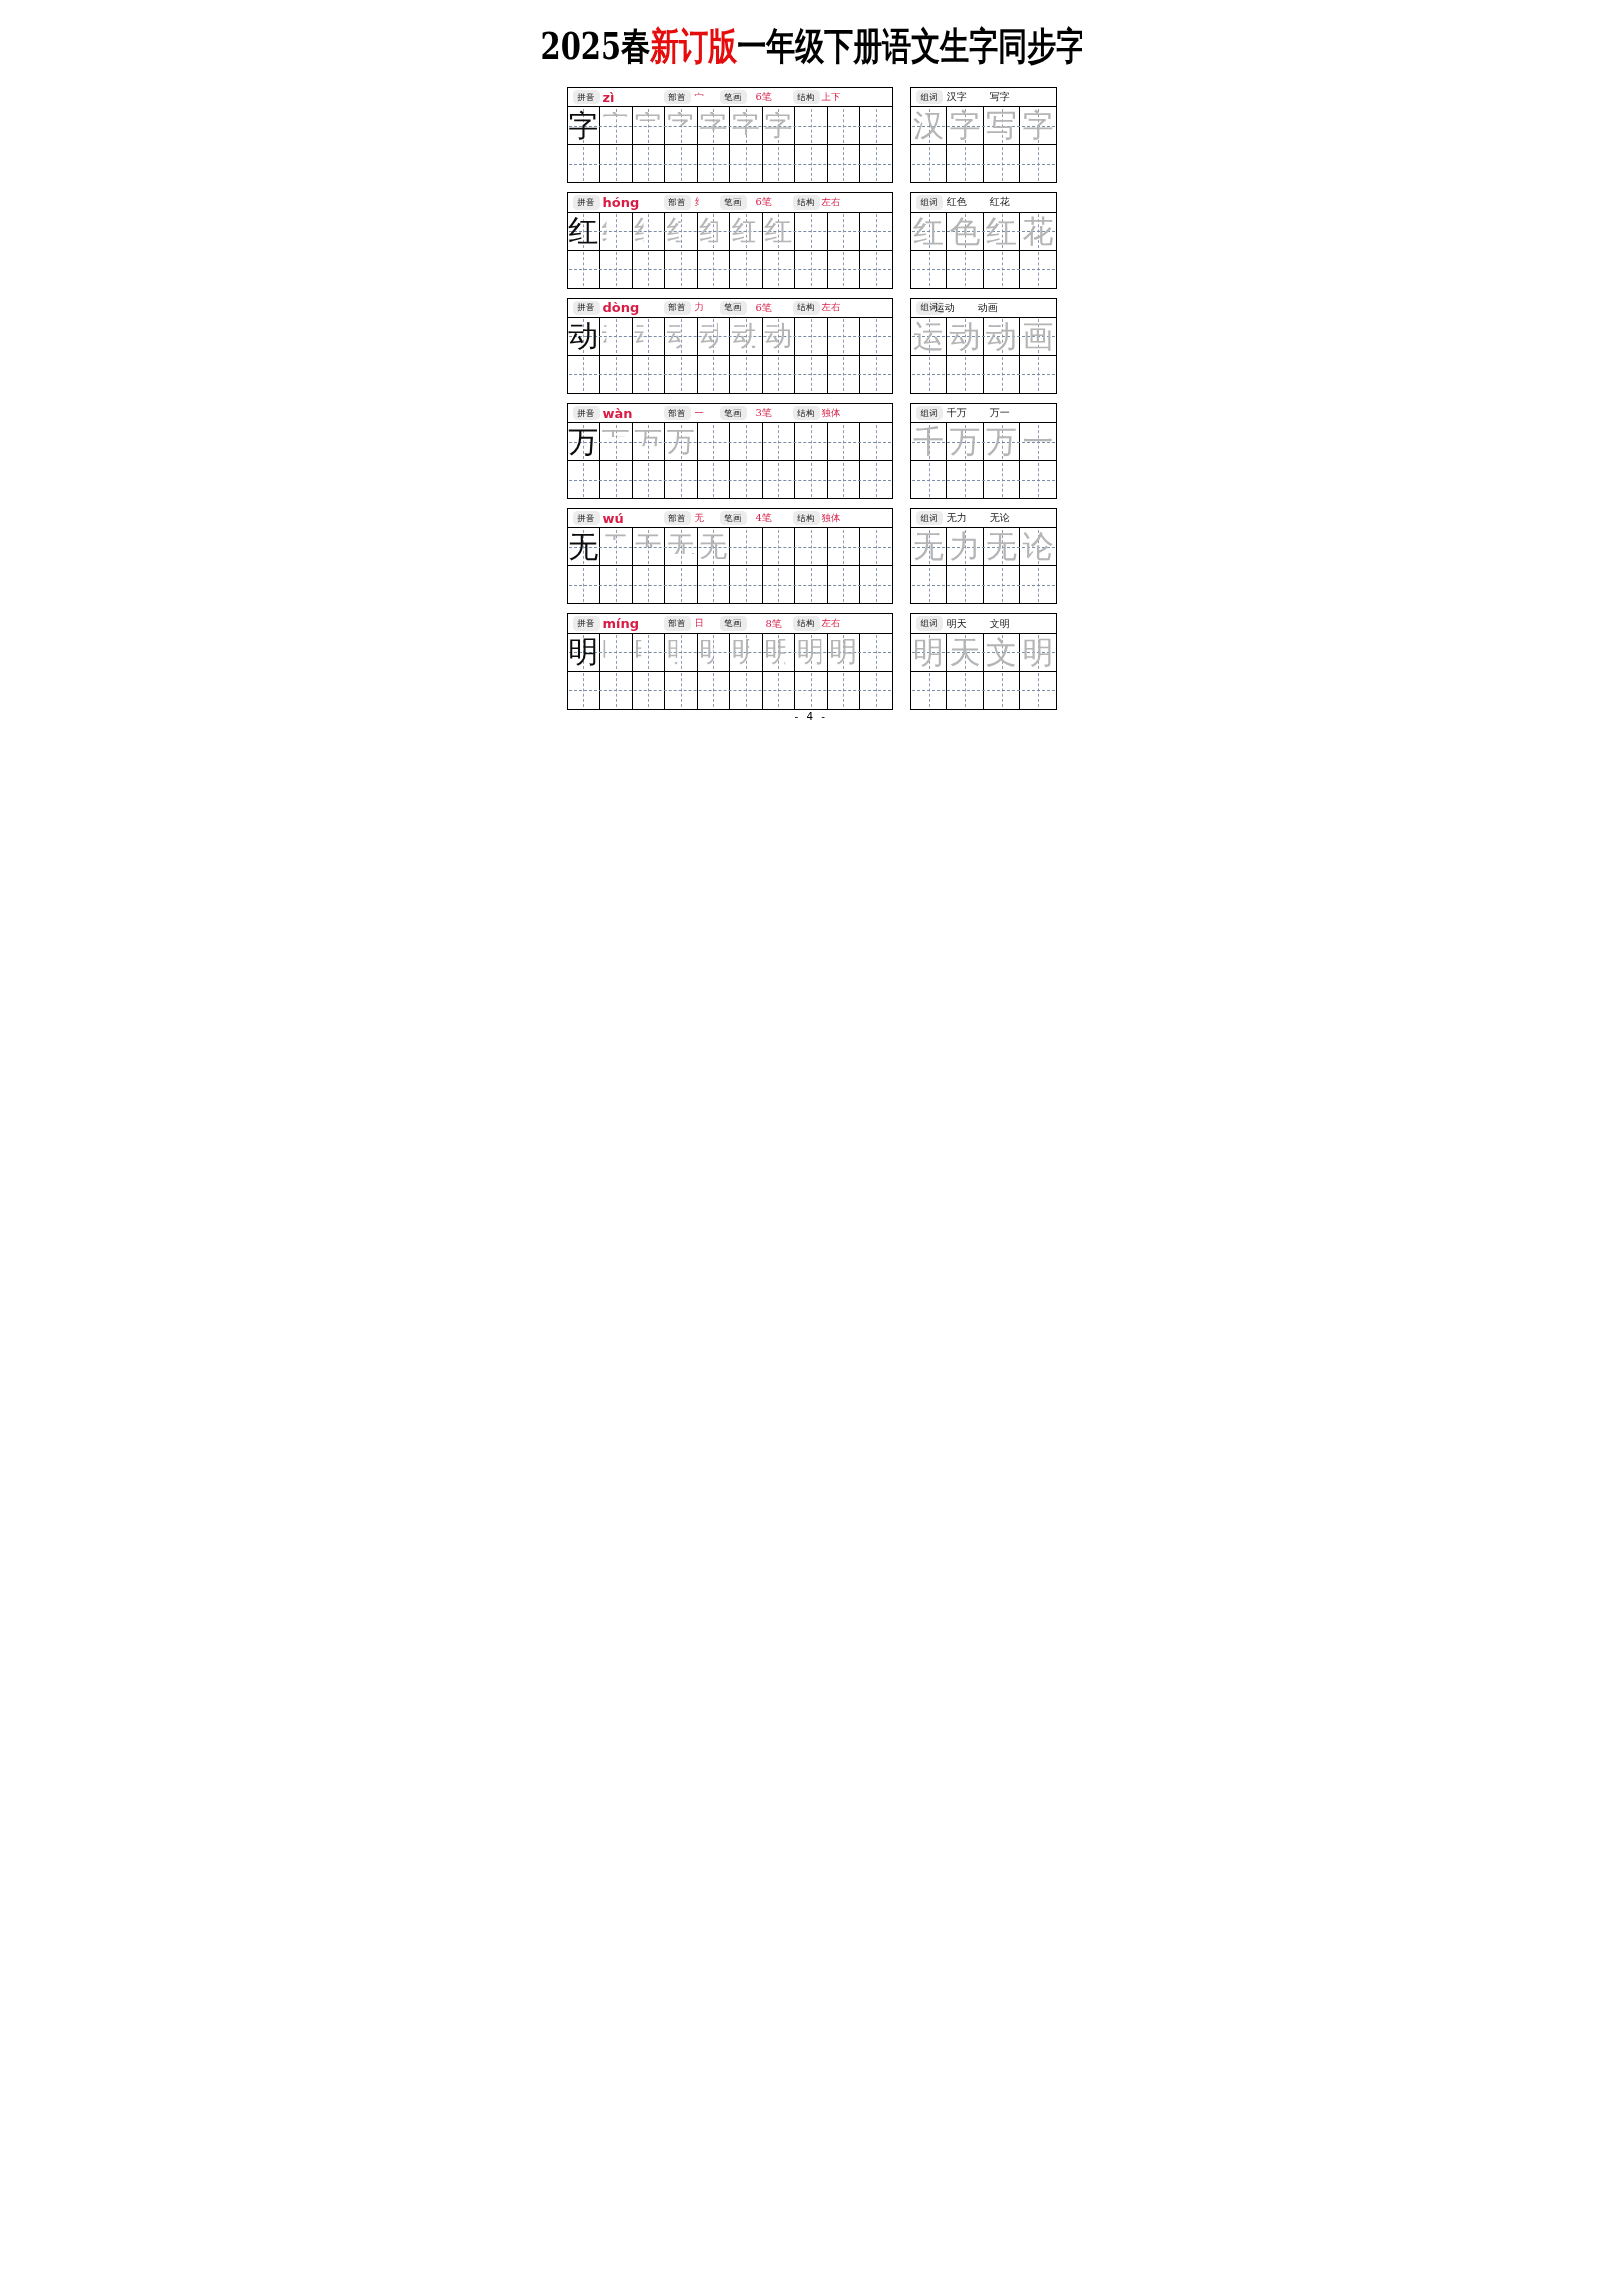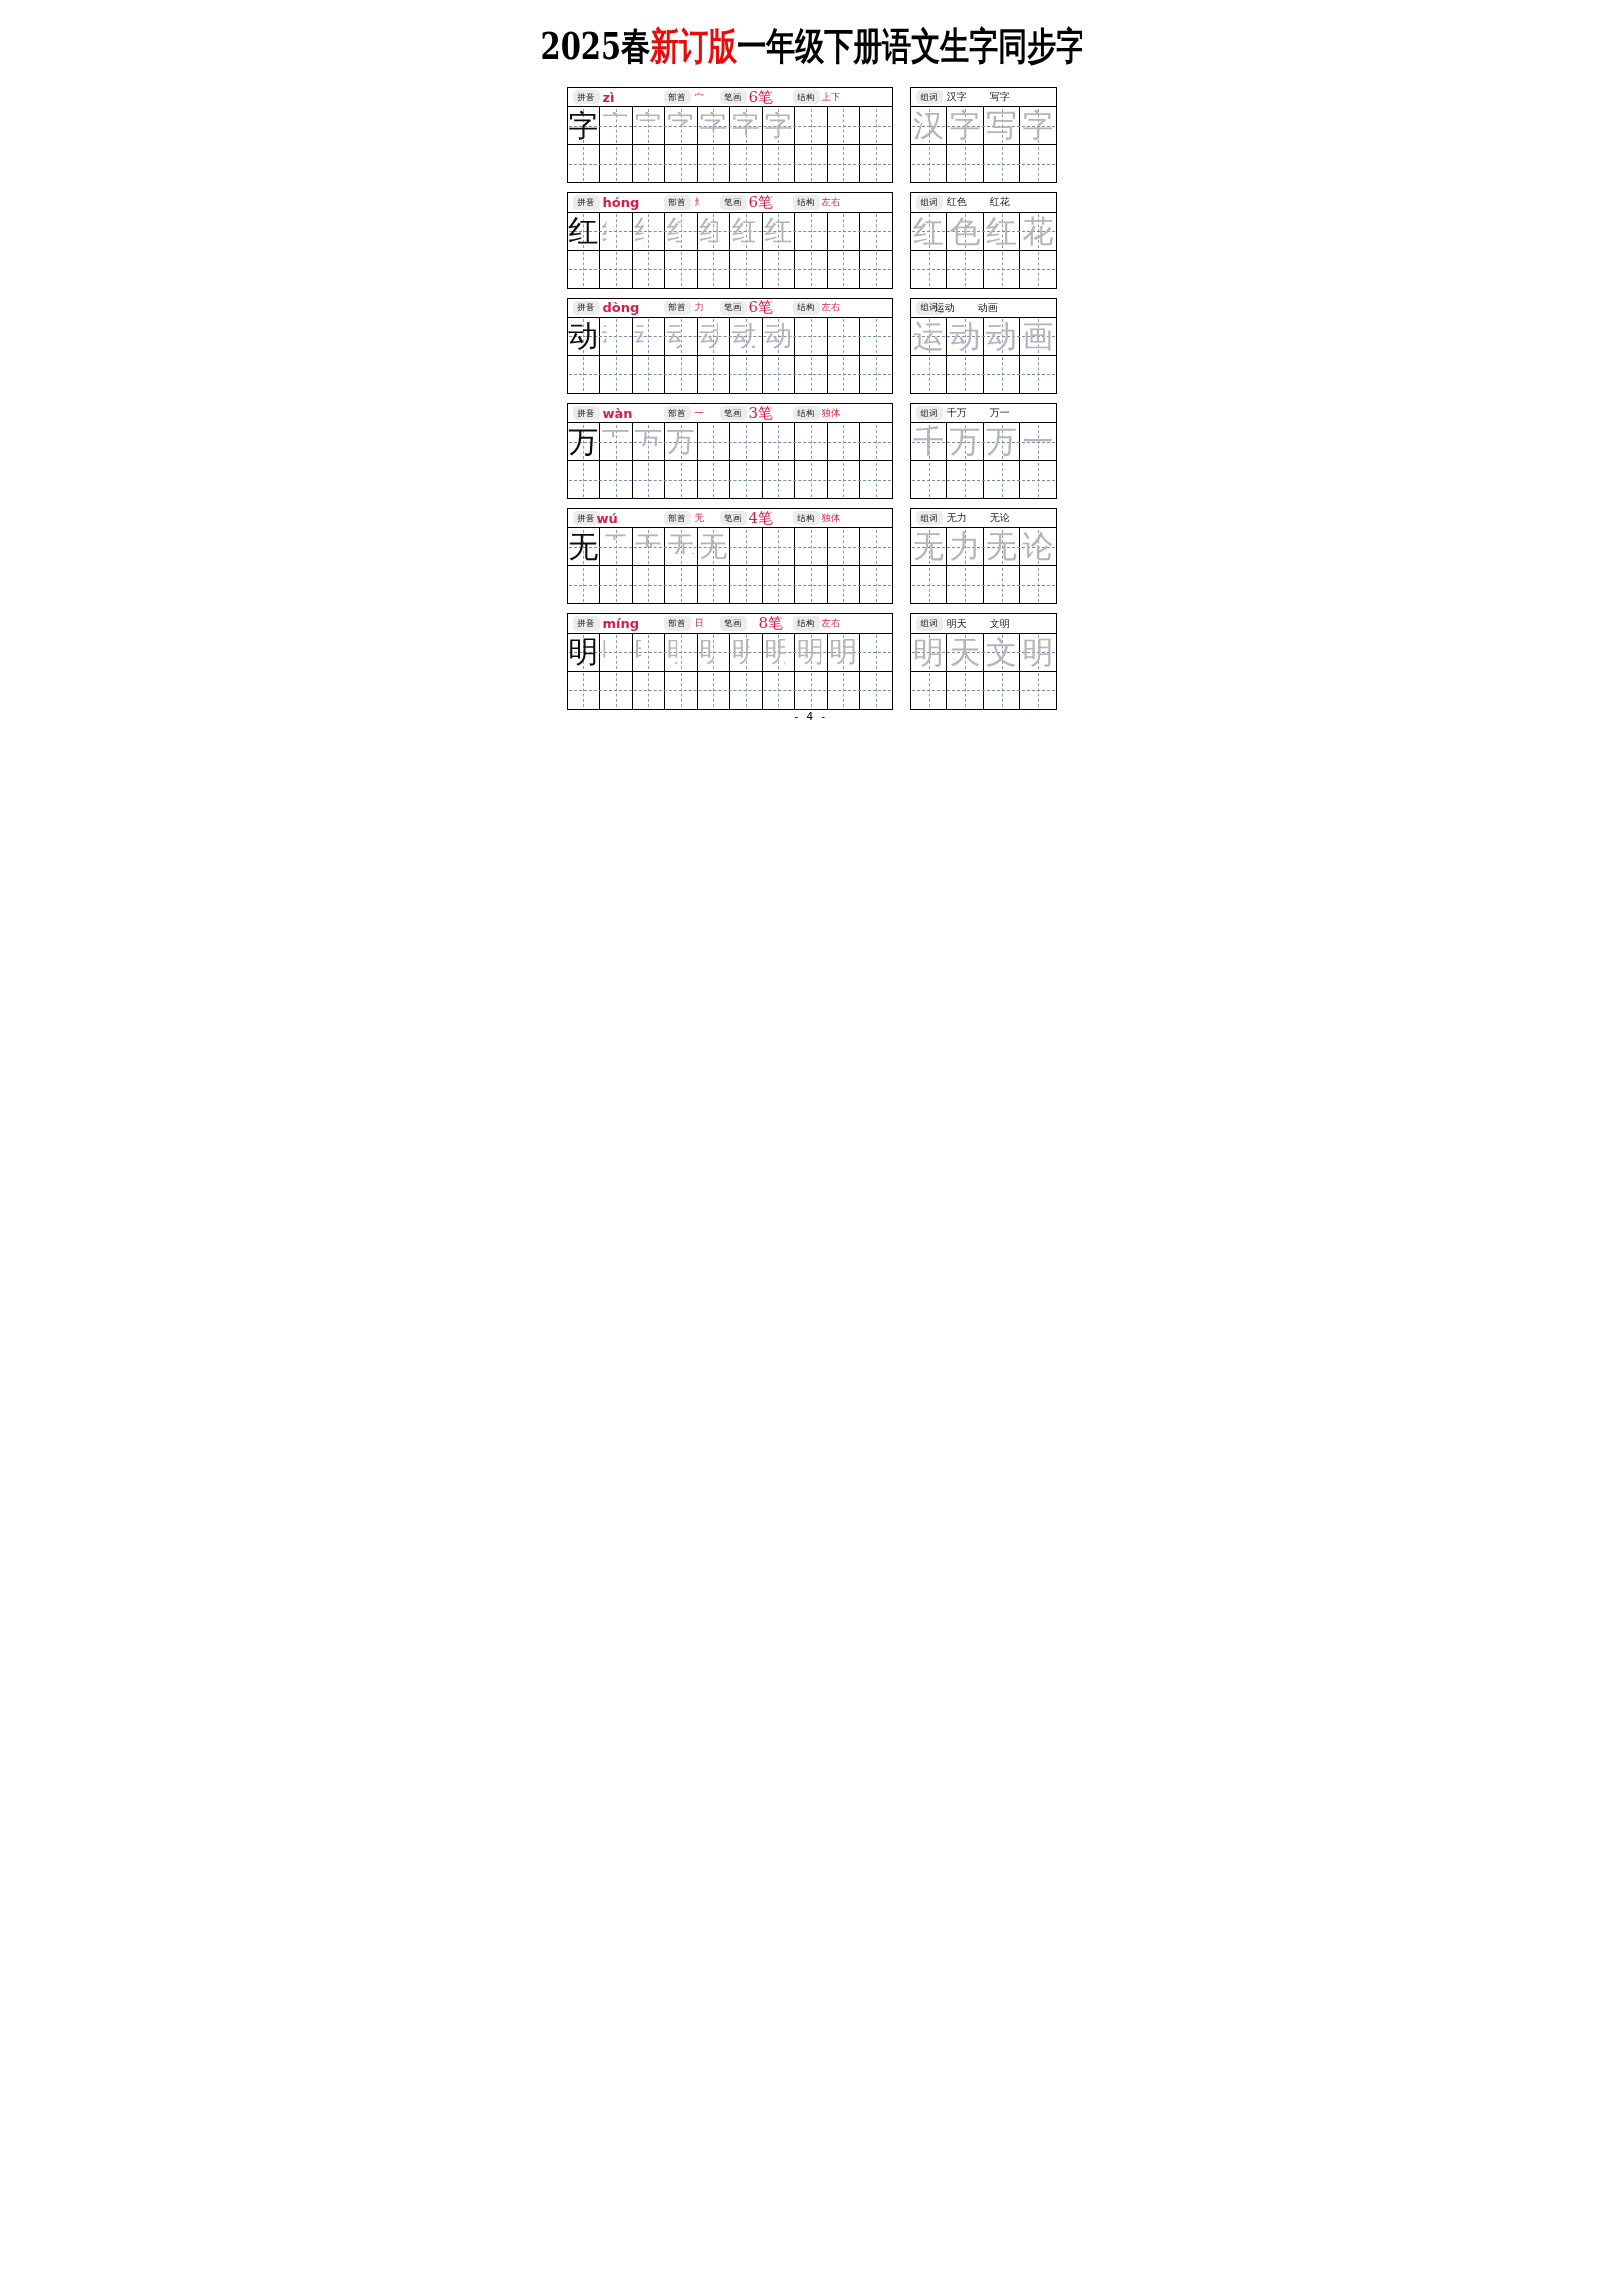--- a/index.html
+++ b/index.html
@@ -34,21 +34,21 @@
     display:flex;align-items:center;justify-content:center;
     font-size:8.4px;color:#111;letter-spacing:0.5px;
   }
   .val{position:absolute;top:0;height:18.3px;display:flex;align-items:center;}
   .val.red{color:var(--accent,#d91c45);}
   .val.pinyin{
     font-family:"DejaVu Sans", sans-serif;
     font-size:13px;font-weight:600;
   }
   .val.cjk{font-size:9.4px;}
-  .val.strokes{font-size:15px;}
+  .val.strokes{font-size:10px;padding-left:7px;}
   .val.words{color:#111;font-size:10px;gap:23px;}
   
   .grid{border-top:1px solid #000;}
   .grow{display:flex;height:37px;position:relative;}
   .grow + .grow{border-top:1px solid #000;}
   .cell{
     flex:1;position:relative;box-sizing:border-box;
     display:flex;align-items:center;justify-content:center;
   }
   .cell + .cell{border-left:0.5px solid #000;}
@@ -414,21 +414,21 @@
               <div class="cell"></div>
               <div class="cell"></div>
             </div>
       </div>
     </section>
   </div>
   <div class="row">
     <section class="block left">
       <div class="hdr">
         <span class="pill" style="left:5px">拼音</span>
-        <span class="val red pinyin" style="left:29px">wú</span>
+        <span class="val red pinyin" style="left:35px">wú</span>
         <span class="pill" style="left:96px">部首</span>
         <span class="val red cjk" style="left:127px">无</span>
         <span class="pill" style="left:152px">笔画</span>
         <span class="val red strokes" style="left:181px">4笔</span>
         <span class="pill" style="left:225px">结构</span>
         <span class="val red cjk" style="left:254px">独体</span>
       </div>
       <div class="grid">
         <div class="grow">
               <div class="cell">

